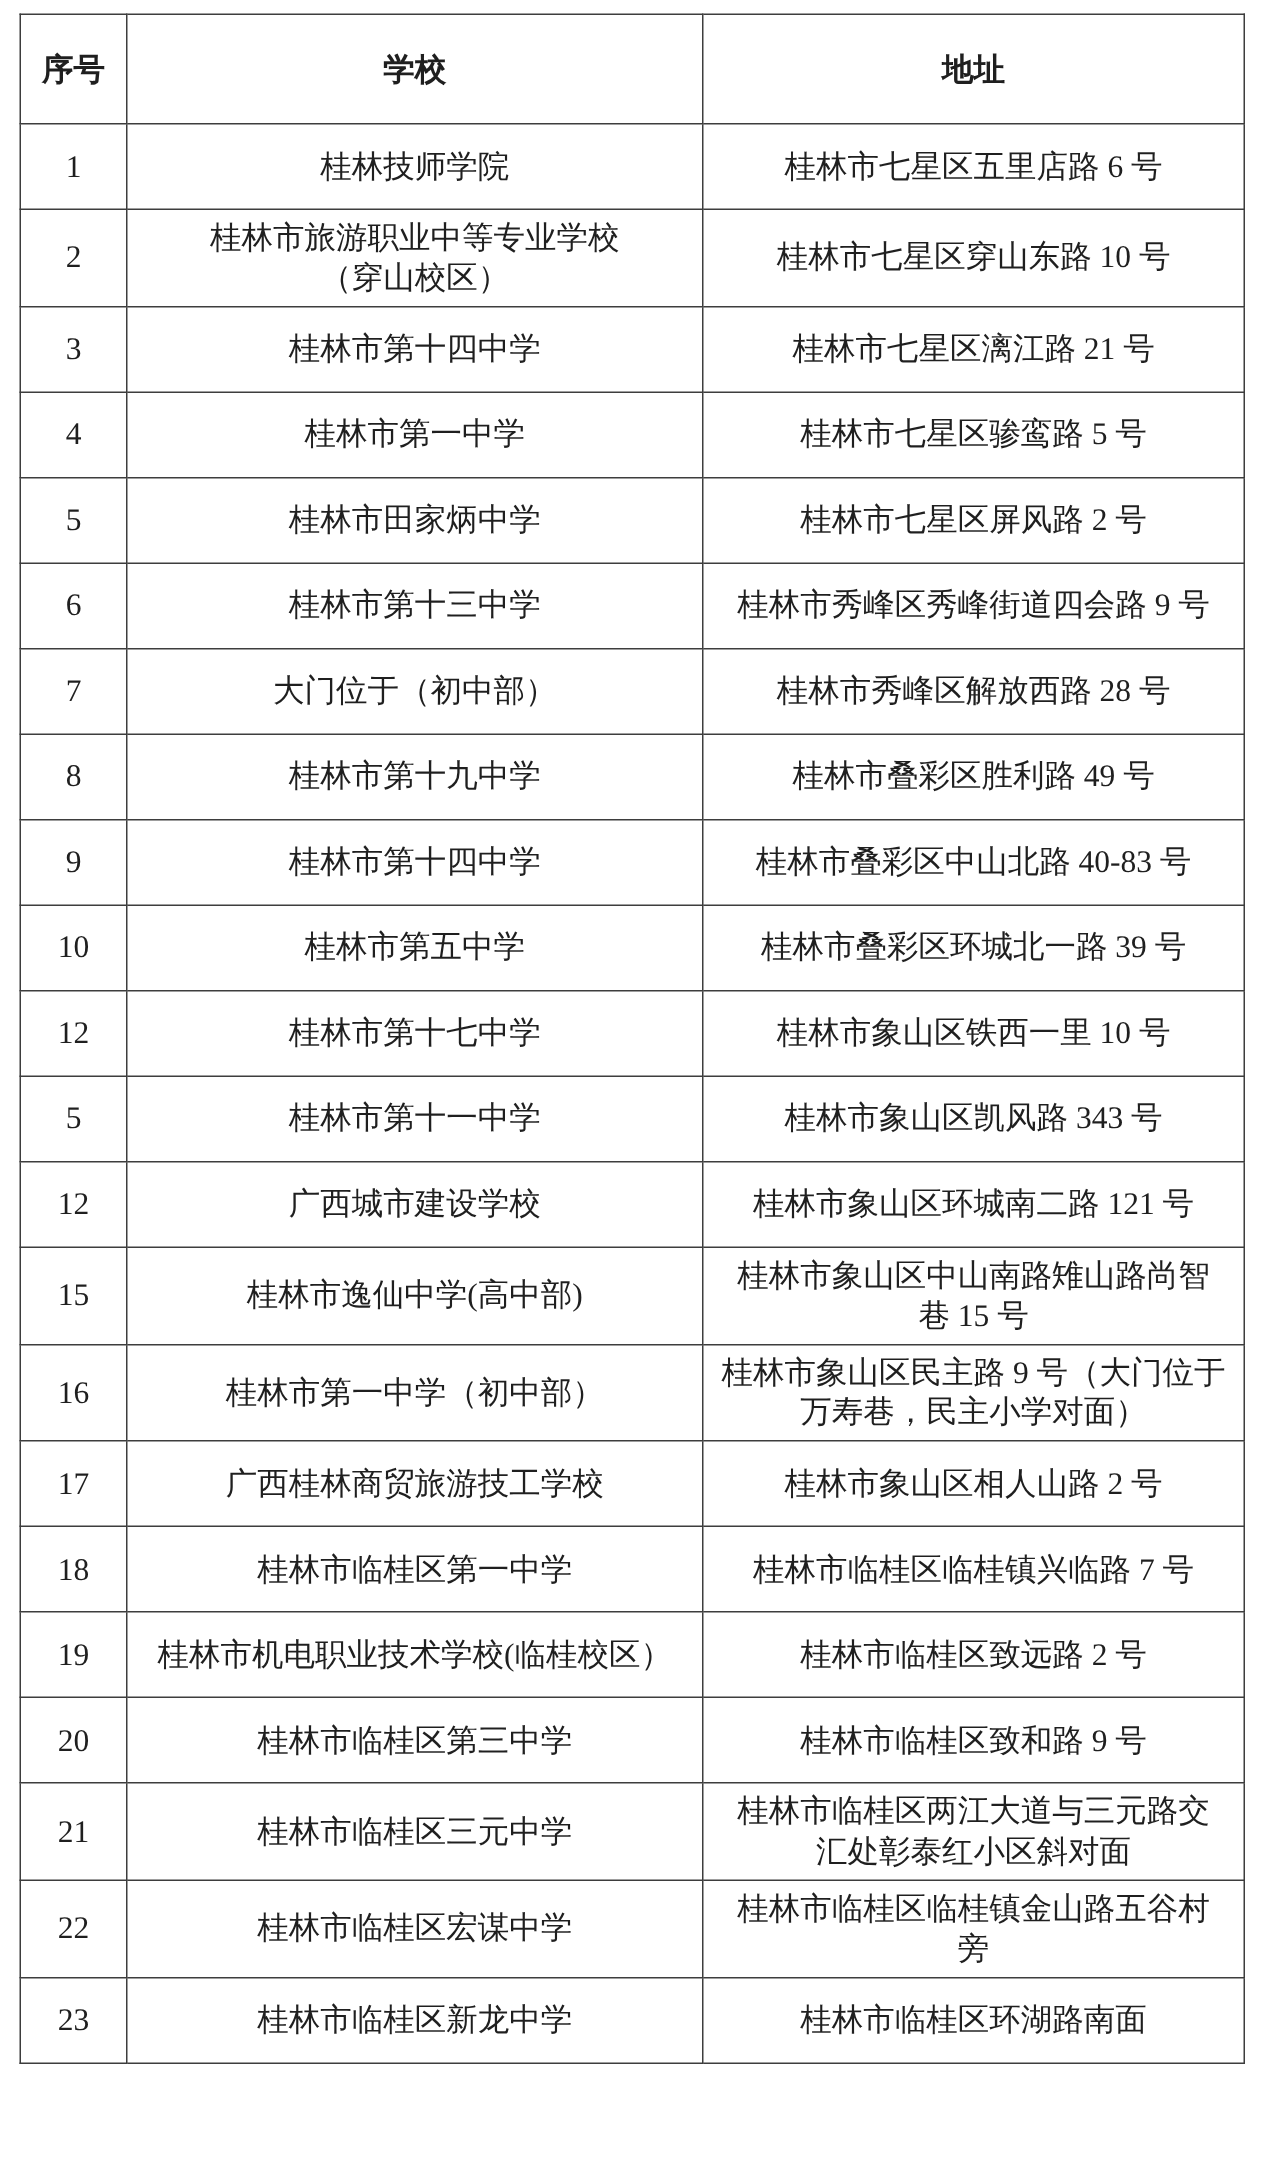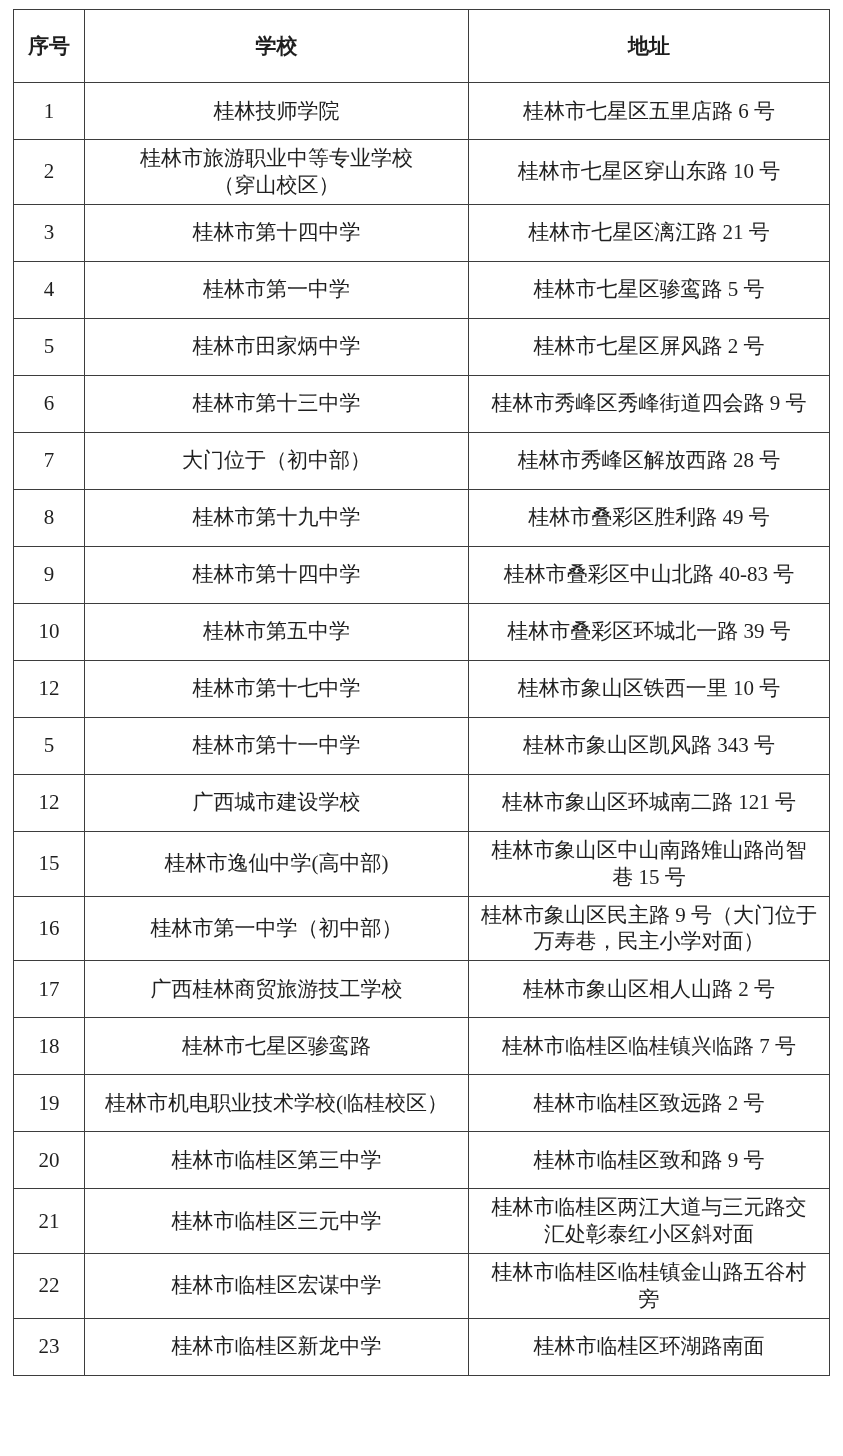--- a/index.html
+++ b/index.html
@@ -165,21 +165,21 @@
   </tr>
 
   <tr>
     <td>17</td>
     <td>广西桂林商贸旅游技工学校</td>
     <td>桂林市象山区相人山路 2 号</td>
   </tr>
 
   <tr>
     <td>18</td>
-    <td>桂林市七星区骖鸾路</td>
+    <td>桂林市临桂区第一中学</td>
     <td>桂林市临桂区临桂镇兴临路 7 号</td>
   </tr>
 
   <tr>
     <td>19</td>
     <td>桂林市机电职业技术学校(临桂校区）</td>
     <td>桂林市临桂区致远路 2 号</td>
   </tr>
 
   <tr>

